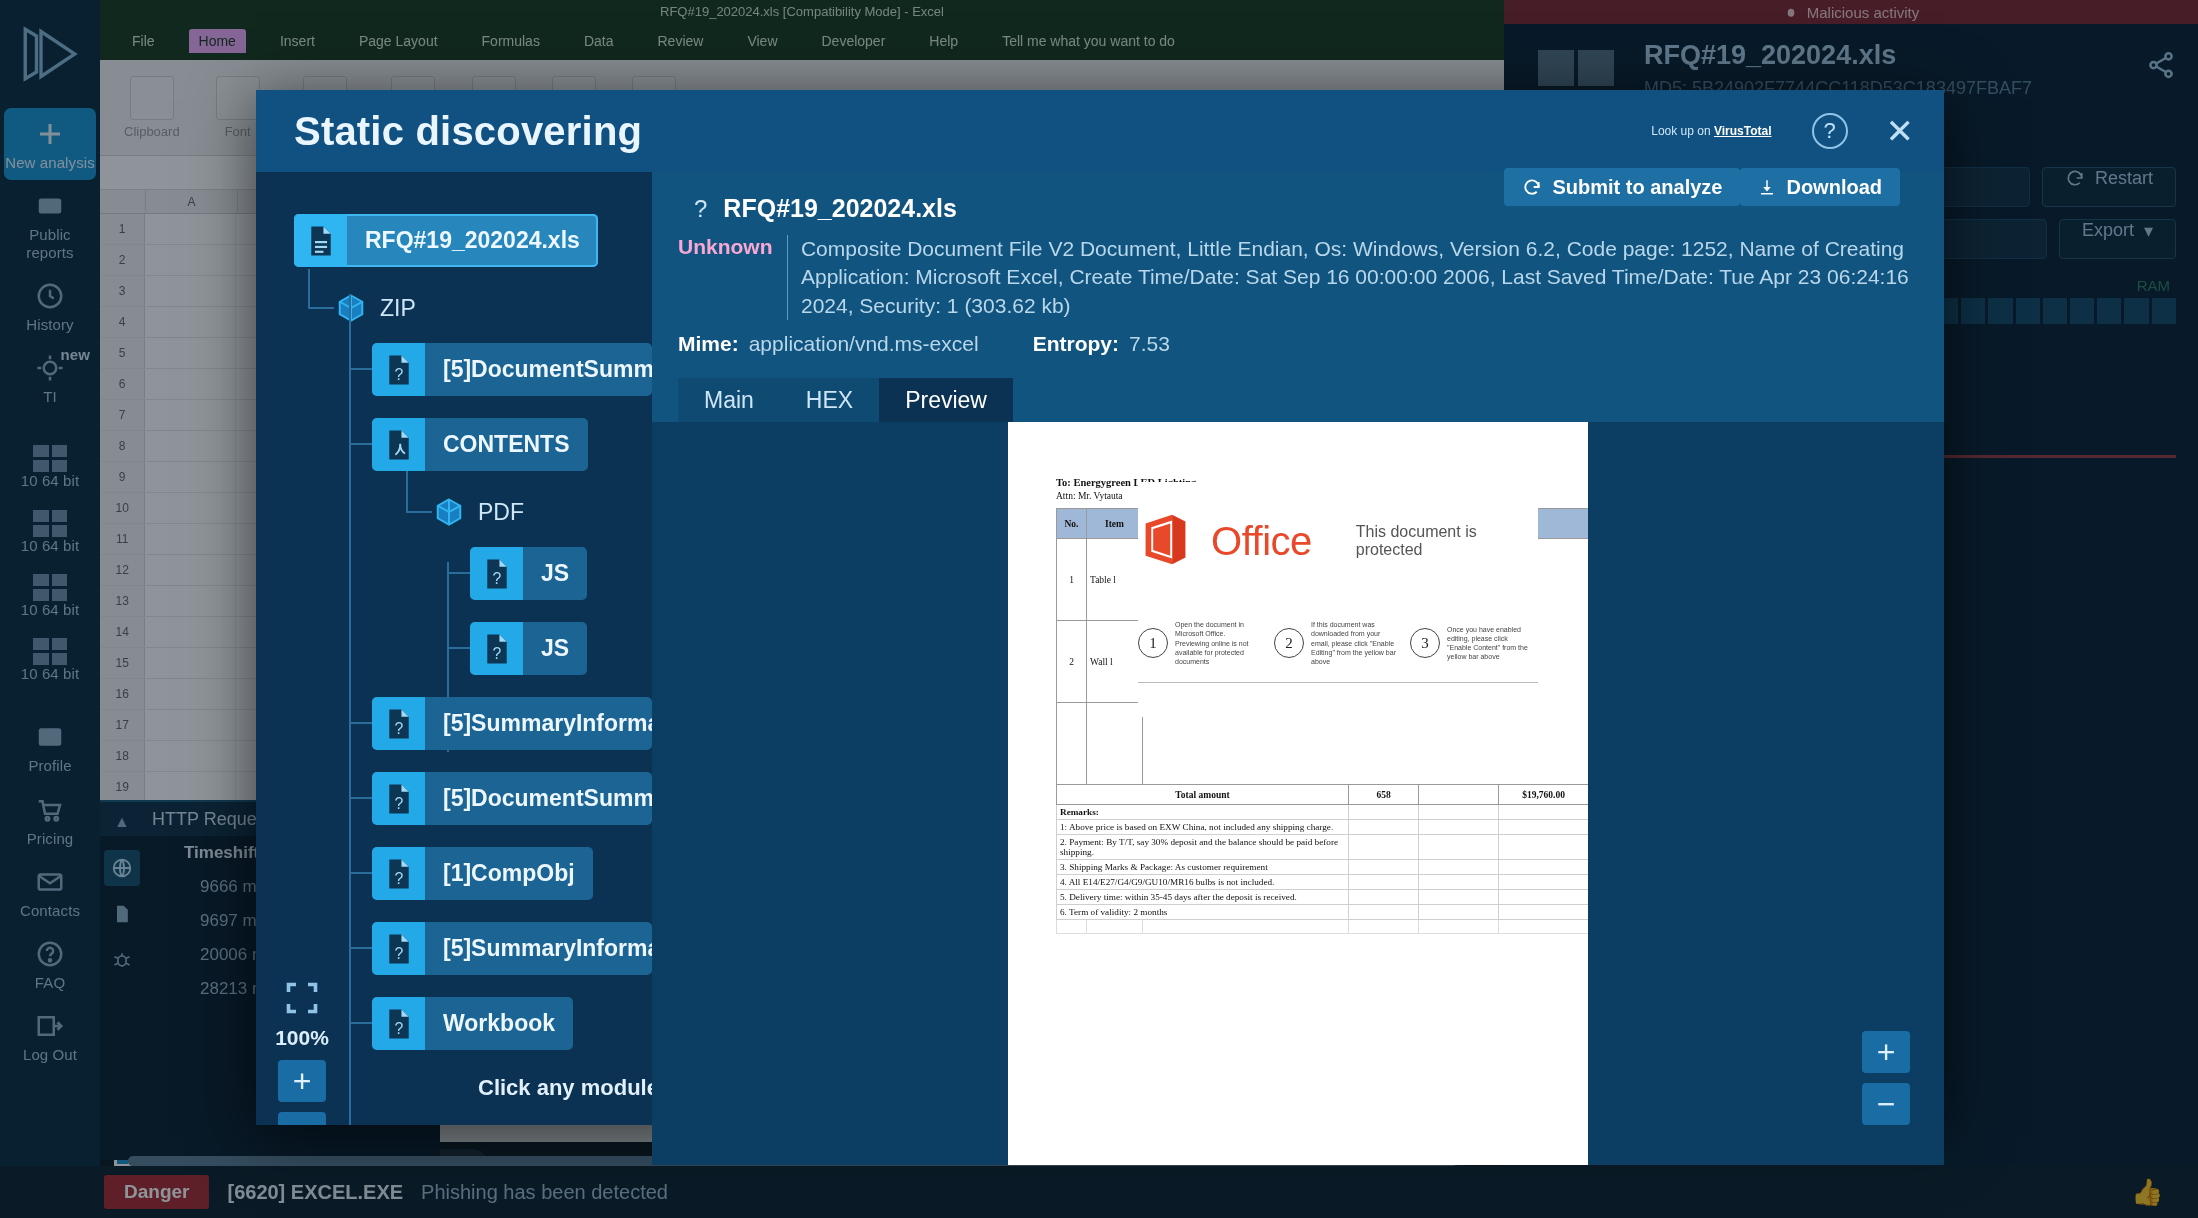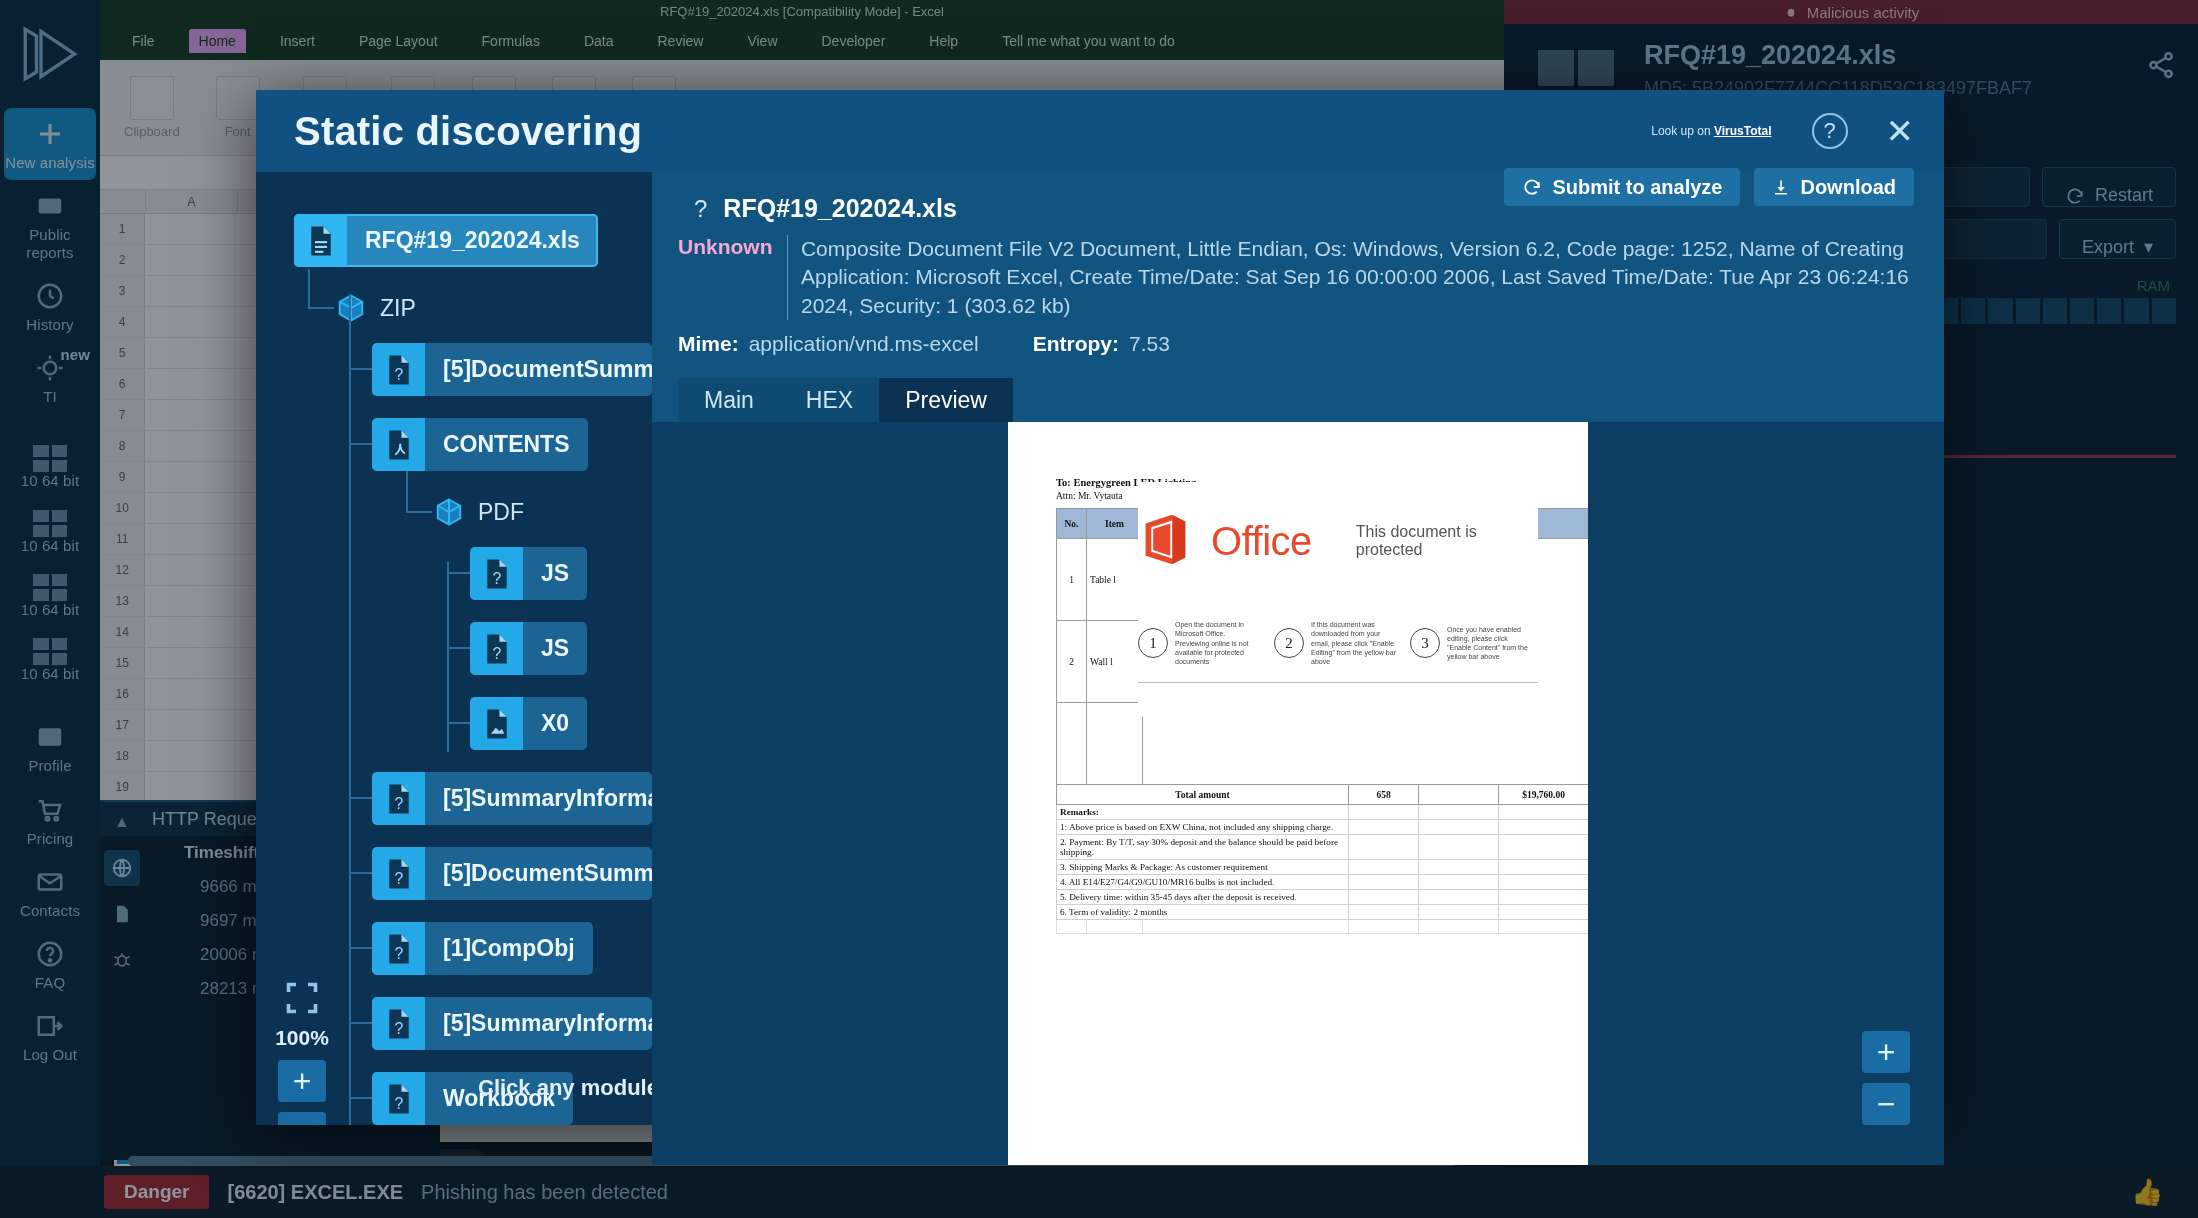--- a/index.html
+++ b/index.html
@@ -109,21 +109,21 @@
   }
   .rp-winlogo i{background:#8fb3cb;}
   .rp-title{color:#a9cde6;font-size:27px;font-weight:600;}
   .rp-sub{color:#5b7f99;font-size:18px;margin-top:7px;}
   .rp-share{position:absolute;right:22px;top:26px;color:#9fc4dd;}
   .rp-btns{display:flex;gap:12px;padding:40px 22px 0 140px;}
   .rp-btn{
     flex:1;height:40px;background:#143246;border:1px solid #1d4a66;border-radius:4px;
     color:#7fa5bd;font-size:18px;display:flex;align-items:center;justify-content:center;gap:8px;
   }
-  .rp-btn2{height:40px;background:#0f2a3c;border:1px solid #24536f;border-radius:4px;color:#a9cde6;font-size:18px;display:flex;align-items:flex-end;justify-content:center;gap:10px;padding:0 22px;}
+  .rp-btn2{height:40px;background:#0f2a3c;border:1px solid #24536f;border-radius:4px;color:#a9cde6;font-size:18px;display:flex;align-items:flex-start;justify-content:center;gap:10px;padding:0 22px;}
   .rp-ram{color:#2f7f60;font-size:15px;text-align:right;padding:18px 28px 4px 0;}
   .rp-rambar{margin:0 22px;height:26px;display:flex;gap:3px;}
   .rp-rambar i{flex:1;background:#144a68;}
   .rp-only{display:flex;align-items:center;gap:12px;padding:16px 0 0 250px;color:#cfe3f1;font-size:19px;}
   .chk{width:26px;height:26px;background:#1e7a5a;border-radius:3px;display:flex;align-items:center;justify-content:center;color:#eafff6;font-size:17px;}
   .rp-file{color:#9fc4dd;font-size:19px;padding:18px 0 0 168px;}
   .rp-stats{display:flex;align-items:center;gap:20px;padding:12px 0 0 180px;color:#cfe3f1;font-size:19px;font-weight:600;}
   .rp-redline{margin:14px 22px 0 22px;height:3px;background:#9a3b43;}
 
   
@@ -208,21 +208,21 @@
   .d-fname{color:#ffffff;font-size:25px;font-weight:700;}
   .d-info{display:flex;margin-top:12px;}
   .d-label{color:#f9a8d4;font-size:21px;font-weight:700;white-space:nowrap;padding-right:14px;}
   .d-divider{width:1px;background:#5e9dc4;margin-right:14px;}
   .d-text{color:#b9d7ea;font-size:21px;line-height:1.35;}
   .d-mime{display:flex;gap:10px;margin-top:12px;align-items:center;flex-wrap:wrap;}
   .d-mime .k{color:#fff;font-size:21px;font-weight:700;}
   .d-mime .v{color:#b9d7ea;font-size:21px;}
   .d-mime .gap{width:34px;}
 
-  .d-actions{position:absolute;right:30px;top:150px;display:flex;gap:14px;margin-left:8px;}
+  .d-actions{position:absolute;right:44px;top:150px;display:flex;margin-left:8px;}
   .act-btn{
     height:38px;background:#1d6fa4;border-radius:4px;color:#fff;font-size:20px;font-weight:600;
     display:flex;align-items:center;gap:10px;padding:0 18px;white-space:nowrap;
   }
 
   .tabs{display:flex;margin-top:22px;padding-left:0;}
   .tab{
     height:44px;min-width:92px;padding:0 26px;background:#0f4a73;color:#cfe6f7;font-size:23px;
     display:flex;align-items:center;justify-content:center;
   }
@@ -1198,33 +1198,20 @@
                 <svg viewBox="0 0 24 28" fill="none">
                     <path d="M4 2h10l6 6v18H4z" fill="#0d3554"></path>
                     <path d="M14 2l6 6h-6z" fill="#9fd9f6"></path>
                     <text x="12" y="22" font-size="13" fill="#9fd9f6" text-anchor="middle" font-family="sans-serif">?</text>
                   </svg>
               </span>
               <span class="cl">JS</span>
             </div>
           </div>
 
-          <div class="node" style="padding-left:214px;">
-            <div class="connector" style="left:191px;top:0;width:23px;height:27px;border-left:none;"></div>
-            <div class="chip">
-              <span class="ci">
-                <svg viewBox="0 0 24 28" fill="none">
-                    <path d="M4 2h10l6 6v18H4z" fill="#0d3554"></path>
-                    <path d="M14 2l6 6h-6z" fill="#9fd9f6"></path>
-                    <path d="M7 22l4-5 3 3 2-2 2 4z" fill="#9fd9f6"></path>
-                  </svg>
-              </span>
-              <span class="cl">X0</span>
-            </div>
-          </div>
 
           <div class="node" style="padding-left:116px;">
             <div class="connector" style="left:93px;top:0;width:23px;height:27px;border-left:none;"></div>
             <div class="chip">
               <span class="ci">
                 <svg viewBox="0 0 24 28" fill="none">
                     <path d="M4 2h10l6 6v18H4z" fill="#0d3554"></path>
                     <path d="M14 2l6 6h-6z" fill="#9fd9f6"></path>
                     <text x="12" y="22" font-size="13" fill="#9fd9f6" text-anchor="middle" font-family="sans-serif">?</text>
                   </svg>

